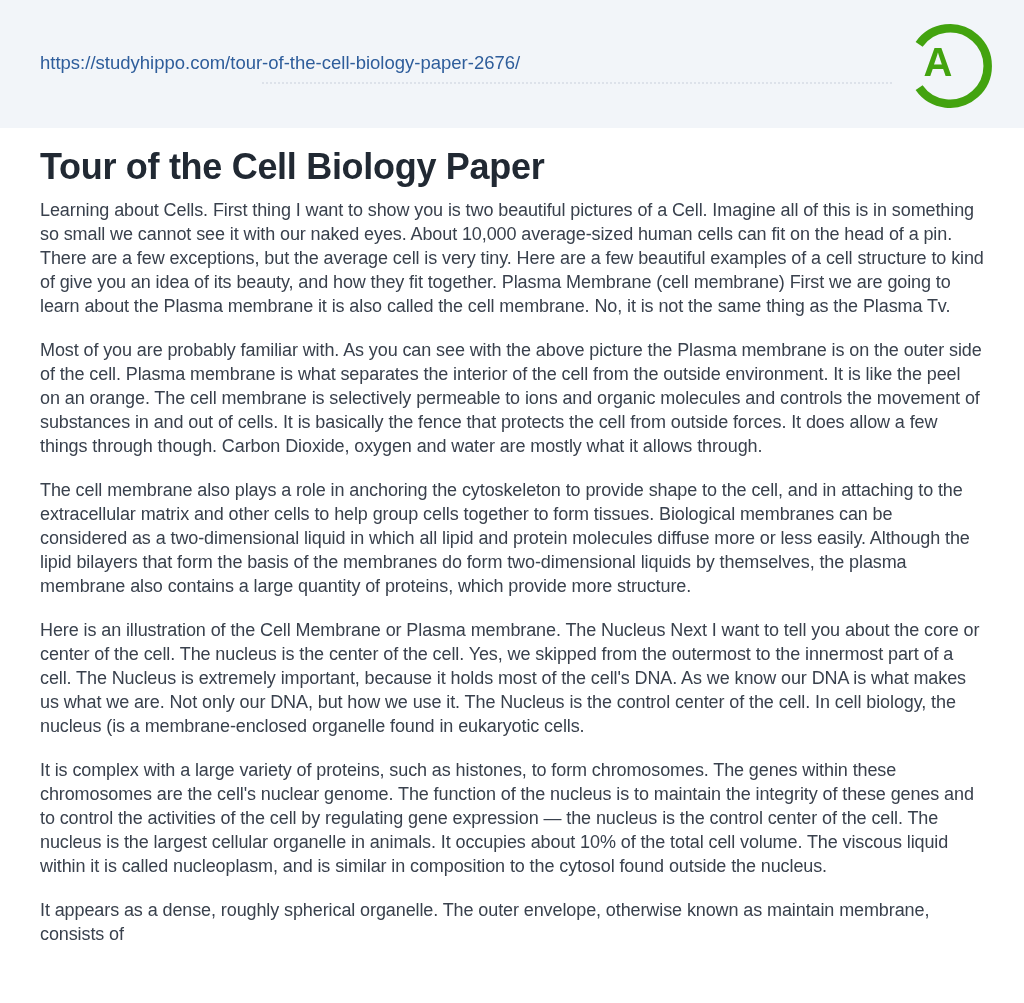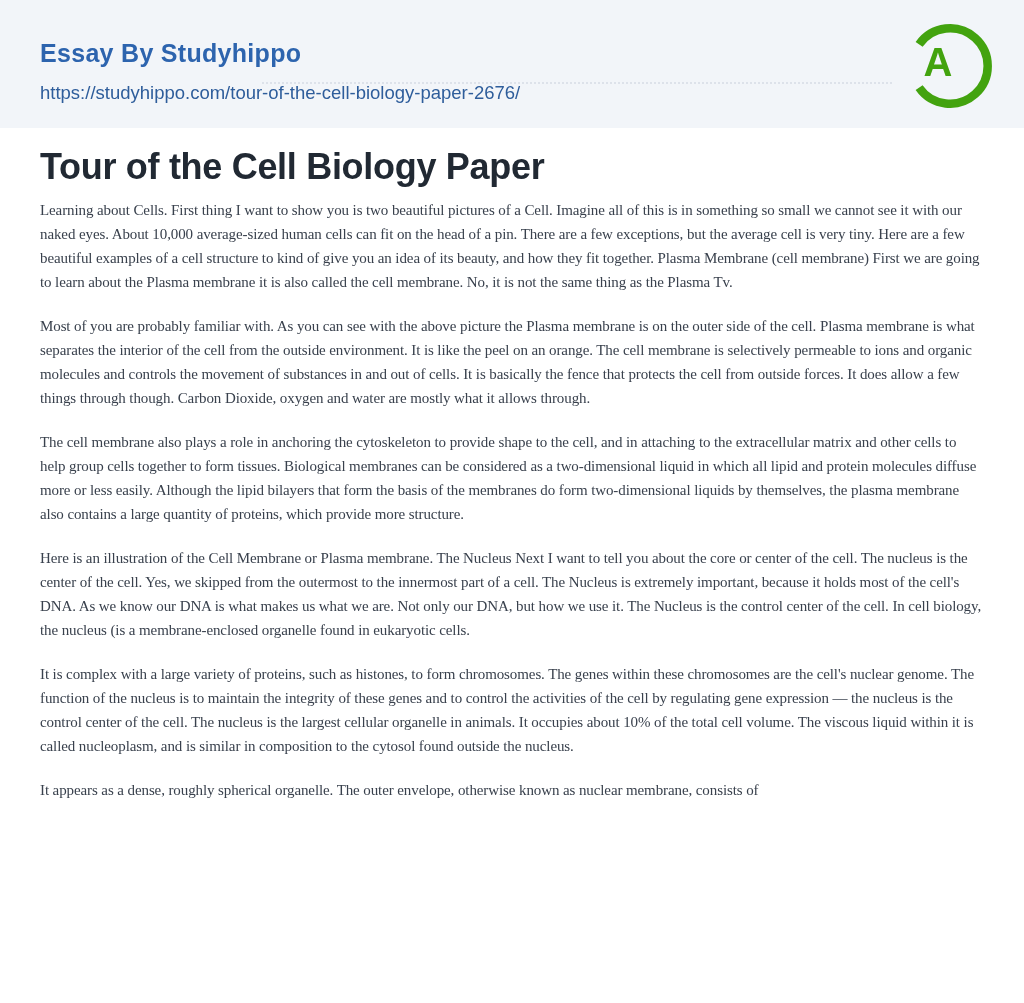--- a/index.html
+++ b/index.html
@@ -66,51 +66,49 @@
   h1.title {
     font-size: 36px;
     line-height: 42px;
     font-weight: 700;
     letter-spacing: -0.3px;
     color: #212933;
     margin-bottom: 10px;
   }
   p.para {
     width: 944px;
-    font-size: 15px;
+    font-size: 18px;
     letter-spacing: -0.1px;
     line-height: 24px;
     color: #39414d;
     margin-bottom: 20px;
-    font-family: Liberation Serif, serif;
   }
 </style>
 </head>
 <body>
 
 <div class="page">
 
   <header class="header">
     <div class="dotted-sep"></div>
     <div class="header-left">
-      <div class="byline">Essay By Studyhippo</div>
       <a class="essay-url">https://studyhippo.com/tour-of-the-cell-biology-paper-2676/</a>
     </div>
     <div class="logo">
       <svg viewBox="0 0 88 88" width="88" height="88" aria-hidden="true">
         <path d="M 13.1 22.4 A 37.7 37.7 0 1 1 13.1 65.6" fill="none" stroke="#43a30f" stroke-width="8.5" stroke-linecap="butt"></path>
         <text x="32" y="54" text-anchor="middle" font-family="Liberation Sans, sans-serif" font-size="40" font-weight="700" fill="#43a30f">A</text>
       </svg>
     </div>
   </header>
 
   <main class="content">
     <h1 class="title">Tour of the Cell Biology Paper</h1>
 
     <p class="para">Learning about Cells. First thing I want to show you is two beautiful pictures of a Cell. Imagine all of this is in something so small we cannot see it with our naked eyes. About 10,000 average-sized human cells can fit on the head of a pin. There are a few exceptions, but the average cell is very tiny. Here are a few beautiful examples of a cell structure to kind of give you an idea of its beauty, and how they fit together. Plasma Membrane (cell membrane) First we are going to learn about the Plasma membrane it is also called the cell membrane. No, it is not the same thing as the Plasma Tv.</p>
     <p class="para">Most of you are probably familiar with. As you can see with the above picture the Plasma membrane is on the outer side of the cell. Plasma membrane is what separates the interior of the cell from the outside environment. It is like the peel on an orange. The cell membrane is selectively permeable to ions and organic molecules and controls the movement of substances in and out of cells. It is basically the fence that protects the cell from outside forces. It does allow a few things through though. Carbon Dioxide, oxygen and water are mostly what it allows through.</p>
     <p class="para">The cell membrane also plays a role in anchoring the cytoskeleton to provide shape to the cell, and in attaching to the extracellular matrix and other cells to help group cells together to form tissues. Biological membranes can be considered as a two-dimensional liquid in which all lipid and protein molecules diffuse more or less easily. Although the lipid bilayers that form the basis of the membranes do form two-dimensional liquids by themselves, the plasma membrane also contains a large quantity of proteins, which provide more structure.</p>
     <p class="para">Here is an illustration of the Cell Membrane or Plasma membrane. The Nucleus Next I want to tell you about the core or center of the cell. The nucleus is the center of the cell. Yes, we skipped from the outermost to the innermost part of a cell. The Nucleus is extremely important, because it holds most of the cell's DNA. As we know our DNA is what makes us what we are. Not only our DNA, but how we use it. The Nucleus is the control center of the cell. In cell biology, the nucleus (is a membrane-enclosed organelle found in eukaryotic cells.</p>
     <p class="para">It is complex with a large variety of proteins, such as histones, to form chromosomes. The genes within these chromosomes are the cell's nuclear genome. The function of the nucleus is to maintain the integrity of these genes and to control the activities of the cell by regulating gene expression — the nucleus is the control center of the cell. The nucleus is the largest cellular organelle in animals. It occupies about 10% of the total cell volume. The viscous liquid within it is called nucleoplasm, and is similar in composition to the cytosol found outside the nucleus.</p>
-    <p class="para">It appears as a dense, roughly spherical organelle. The outer envelope, otherwise known as nuclear membrane, consists of</p>
+    <p class="para">It appears as a dense, roughly spherical organelle. The outer envelope, otherwise known as maintain membrane, consists of</p>
   </main>
 
 </div>
 
 </body></html>

